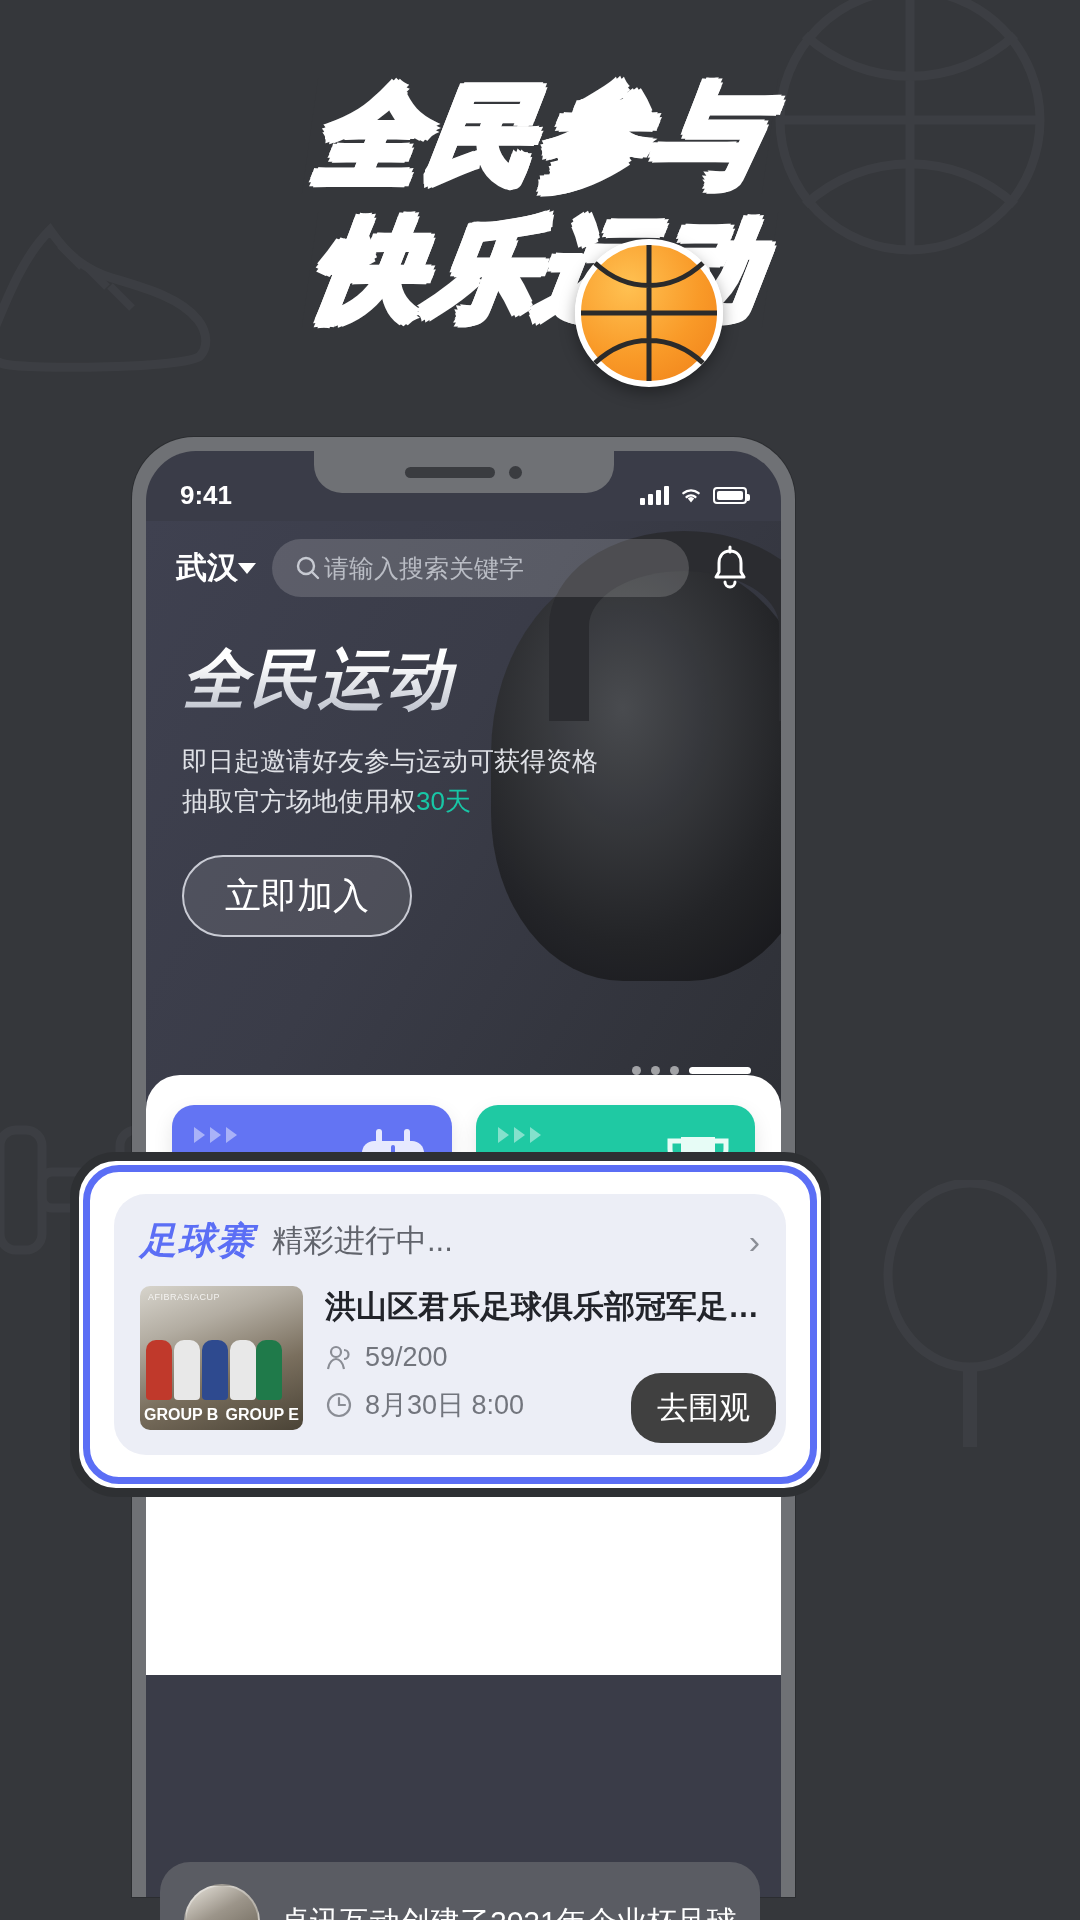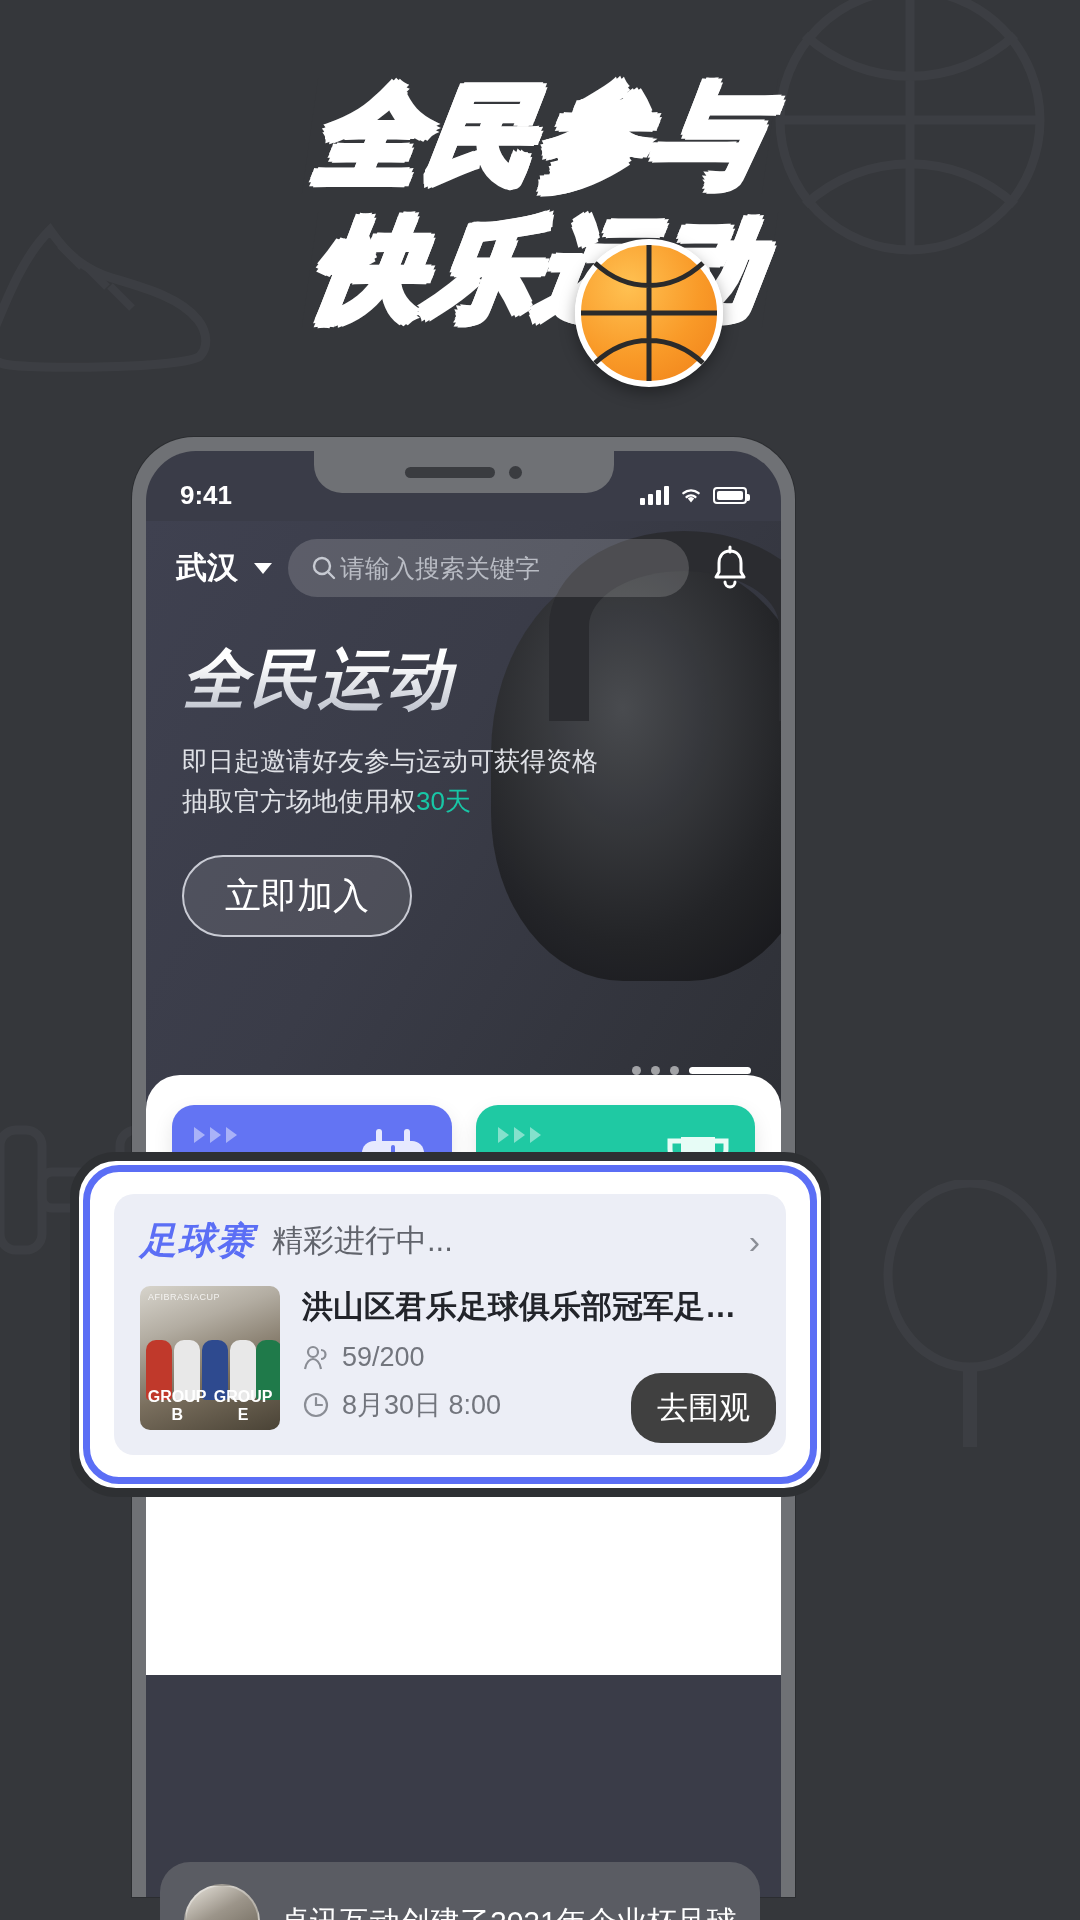--- a/index.html
+++ b/index.html
@@ -110,21 +110,21 @@
   }
   .kettlebell::before {
     content:""; position:absolute; left:58px; top:-30px; width:190px; height:150px;
     border: 40px solid #2b2c30; border-radius: 50% 50% 0 0; border-bottom: none;
   }
   .topbar {
     position: relative; z-index: 20;
     display: flex; align-items: center; gap: 16px;
     padding: 18px 26px 0 30px;
   }
-  .city { display: flex; align-items: center; gap: 16px; color: #fff; font-size: 31px; font-weight: bold; white-space: nowrap; }
+  .city { display: flex; align-items: center; gap: 0; color: #fff; font-size: 31px; font-weight: bold; white-space: nowrap; }
   .caret { width: 0; height: 0; border-left: 9px solid transparent; border-right: 9px solid transparent; border-top: 11px solid #fff; }
   .searchbox {
     flex: 1; height: 58px; border-radius: 29px;
     background: rgba(255,255,255,.16);
     display: flex; align-items: center; gap: 2px; padding: 0 22px;
   }
   .search-ph { color: #b9bcc4; font-size: 25px; }
   .bell { width: 50px; display: flex; align-items: center; justify-content: center; }
 
   .banner-body { position: relative; z-index: 20; padding: 44px 0 0 36px; }
@@ -182,33 +182,33 @@
     border: 9px solid #2e3033; border-radius: 46px;
     background: #fff;
     box-shadow: 0 0 0 0 rgba(0,0,0,0);
   }
   .highlight-inner {
     position: absolute; inset: 4px;
     border: 7px solid #5b6ef5; border-radius: 36px;
     background: #fff; padding: 22px 24px;
     overflow: hidden;
   }
-  .match-card { background: #eceef6; border-radius: 20px; padding: 22px 26px; height: 100%; }
+  .match-card { background: #eceef6; border-radius: 32px; padding: 22px 26px; height: 100%; }
   .match-head { display: flex; align-items: center; gap: 18px; }
   .mtag {
     font-family: "DejaVu Sans", sans-serif;
     color: #5b6ef5; font-size: 37px; font-weight: bold; font-style: italic; letter-spacing: 1px;
   }
   .mstatus { color: #61646c; font-size: 31px; }
   .chev { margin-left: auto; color: #8b8e96; font-size: 34px; }
   .match-body { display: flex; gap: 22px; margin-top: 20px; }
   .thumb {
-    width: 140px; height: 144px; border-radius: 10px; flex: none;
+    width: 163px; height: 144px; border-radius: 10px; flex: none;
     background: linear-gradient(160deg,#d7d4cc 0%,#b3ada2 28%,#7a6f5e 62%,#4a4336 100%);
-    position: relative; overflow: hidden; text-align: center;
+    position: relative; overflow: hidden;
   }
   .thumb .tl { position:absolute; left:8px; top:6px; font-size:9px; color:#fff; opacity:.8; letter-spacing:.5px; }
   .thumb .grp { position:absolute; bottom:6px; left:4px; right:4px; display:flex; justify-content:space-between; font-size:16px; color:#fff; font-weight:bold; }
   .thumb .p { position:absolute; bottom:30px; width:26px; height:60px; border-radius:10px 10px 4px 4px; }
   .match-info { flex: 1; min-width: 0; }
   .mtitle { color: #22242a; font-size: 31px; font-weight: bold; white-space: nowrap; overflow: hidden; text-overflow: ellipsis; }
   .meta { display: flex; align-items: center; gap: 12px; color: #72757d; font-size: 27px; margin-top: 14px; }
   .go-btn {
     position: absolute; right: 34px; bottom: 34px;
     background: #404040; color: #fff; font-size: 31px;

